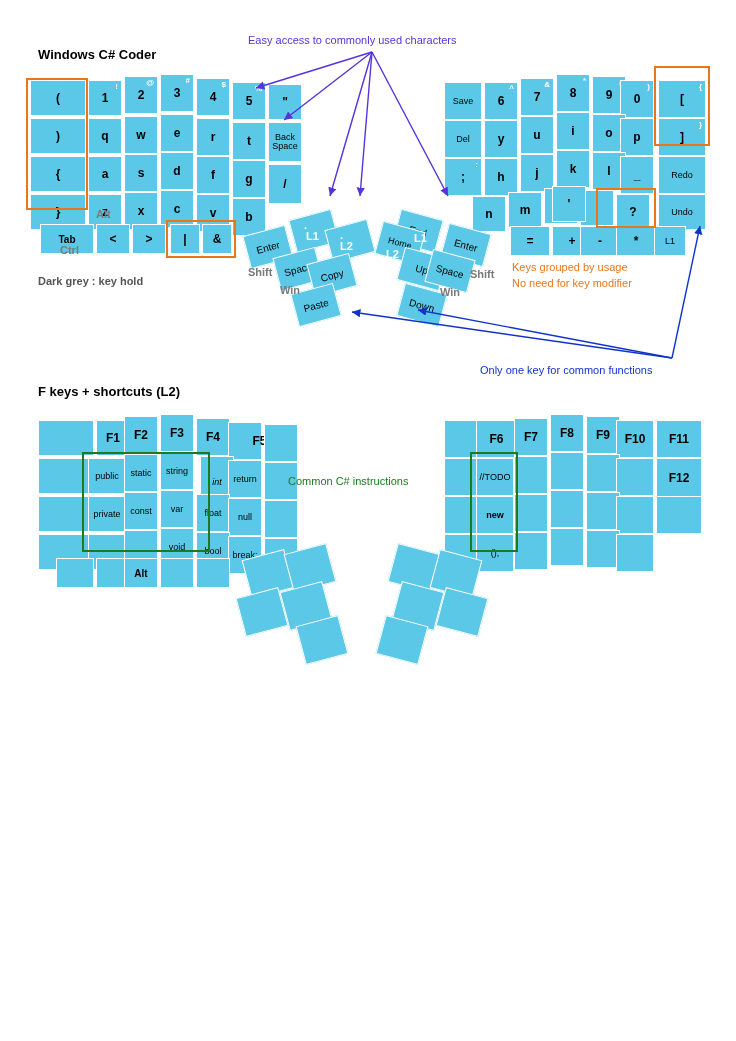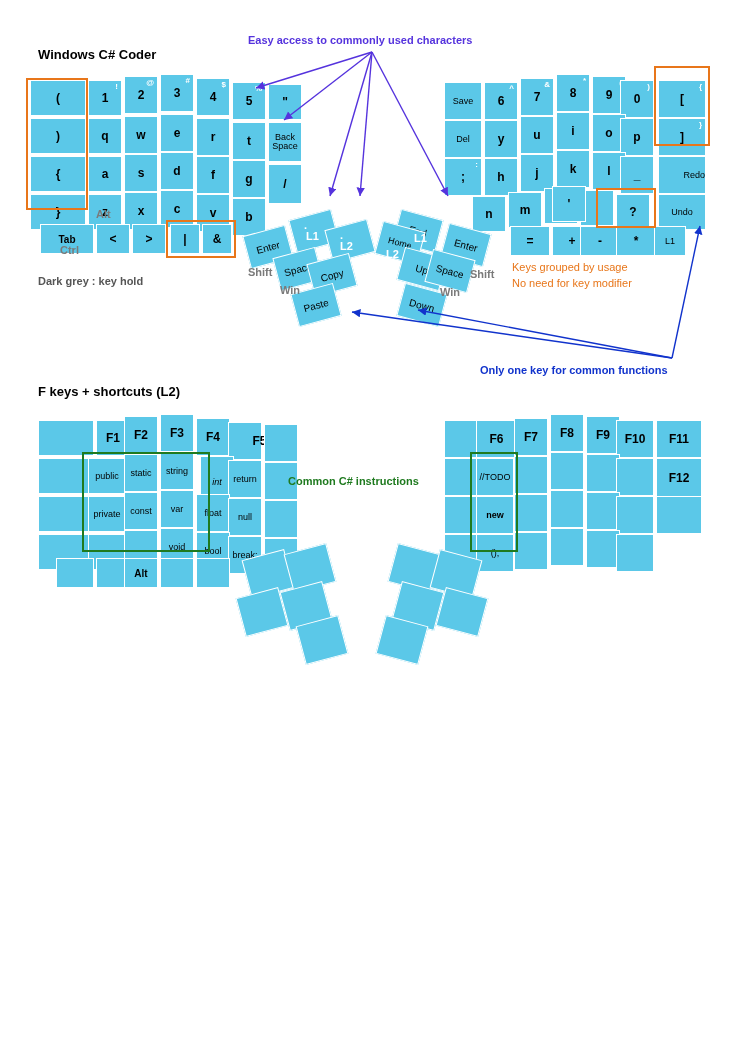--- a/index.html
+++ b/index.html
@@ -74,21 +74,21 @@
   }
   .greenbox {
     position: absolute;
     border: 2px solid #1F7A1F;
     box-sizing: border-box;
     pointer-events: none;
   }
   .note {
     position: absolute;
     font-size: 11px;
-    font-weight: bold;
+    font-weight: normal;
   }
   .note.purple { color: #5533DD; }
   .note.orange { color: #E8761A; font-weight: normal; }
   .note.blue { color: #1133CC; }
   .note.green { color: #1F7A1F; }
   .note.grey { color: #555; font-weight: bold; font-size: 11px; }
 
   svg.arrows {
     position: absolute;
     left: 0; top: 0;
@@ -271,21 +271,21 @@
       </div>
       <div class="key " style="left: 556px; top: 150px; width: 34px; height: 38px;">
         <span class="main">k</span>
       </div>
       <div class="key " style="left: 592px; top: 152px; width: 34px; height: 38px;">
         <span class="main">l</span>
       </div>
       <div class="key " style="left: 620px; top: 156px; width: 34px; height: 38px;">
         <span class="main">_</span>
       </div>
-      <div class="key tiny" style="left: 658px; top: 156px; width: 48px; height: 38px; justify-content: flex-end;">
+      <div class="key tiny" style="left: 658px; top: 156px; width: 48px; height: 38px;">
         <span class="main">Redo</span>
       </div>
       <div class="key " style="left: 472px; top: 196px; width: 34px; height: 36px;">
         <span class="main">n</span>
       </div>
       <div class="key " style="left: 508px; top: 192px; width: 34px; height: 36px;">
         <span class="main">m</span>
       </div>
       <div class="key " style="left: 544px; top: 188px; width: 34px; height: 36px;"></div>
       <div class="key " style="left: 580px; top: 190px; width: 34px; height: 36px;">

